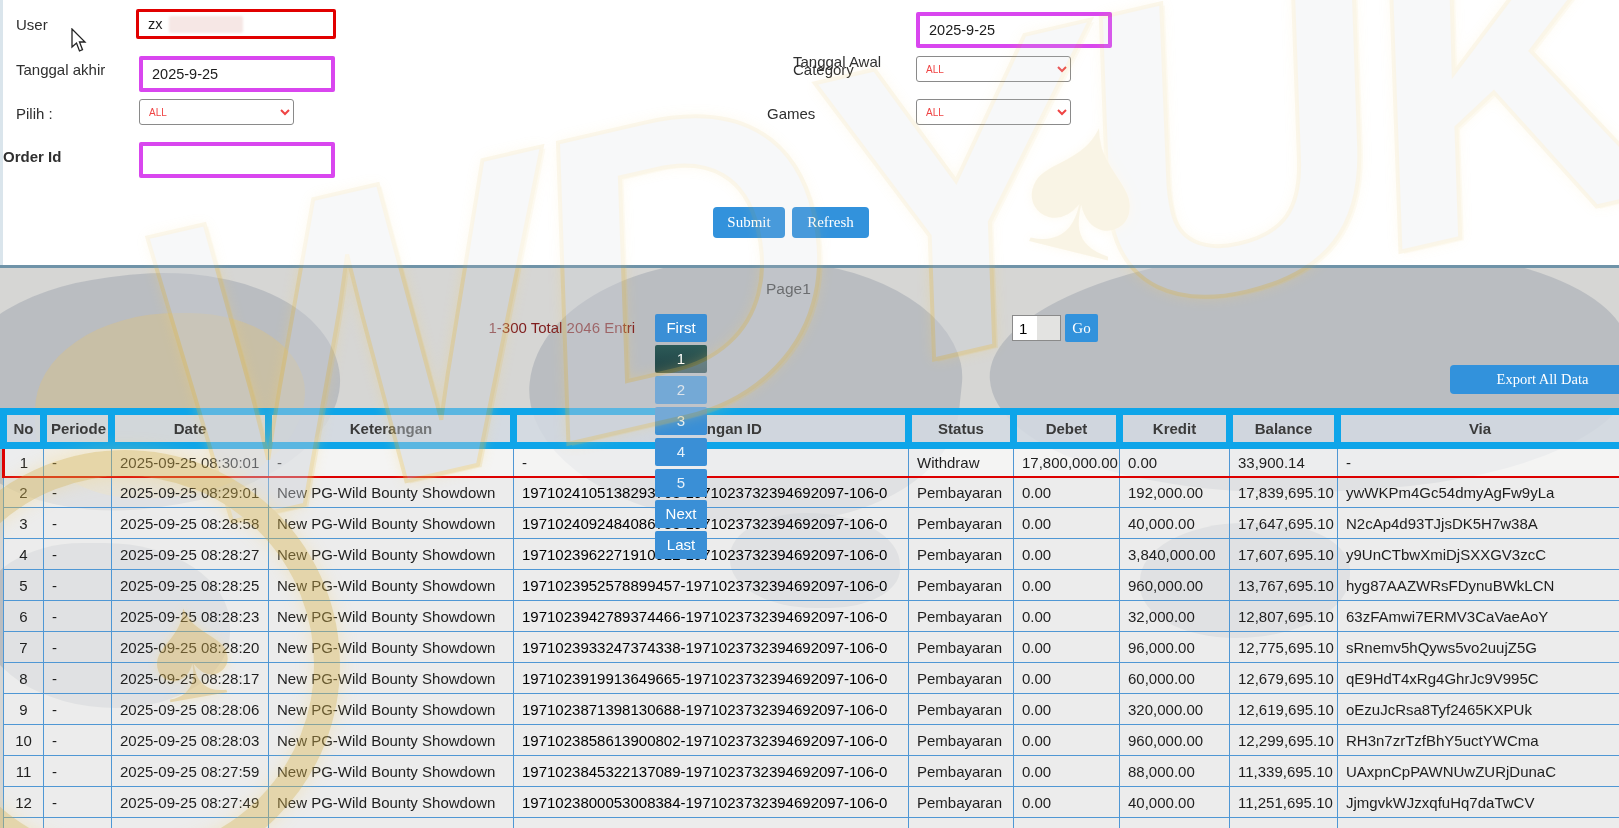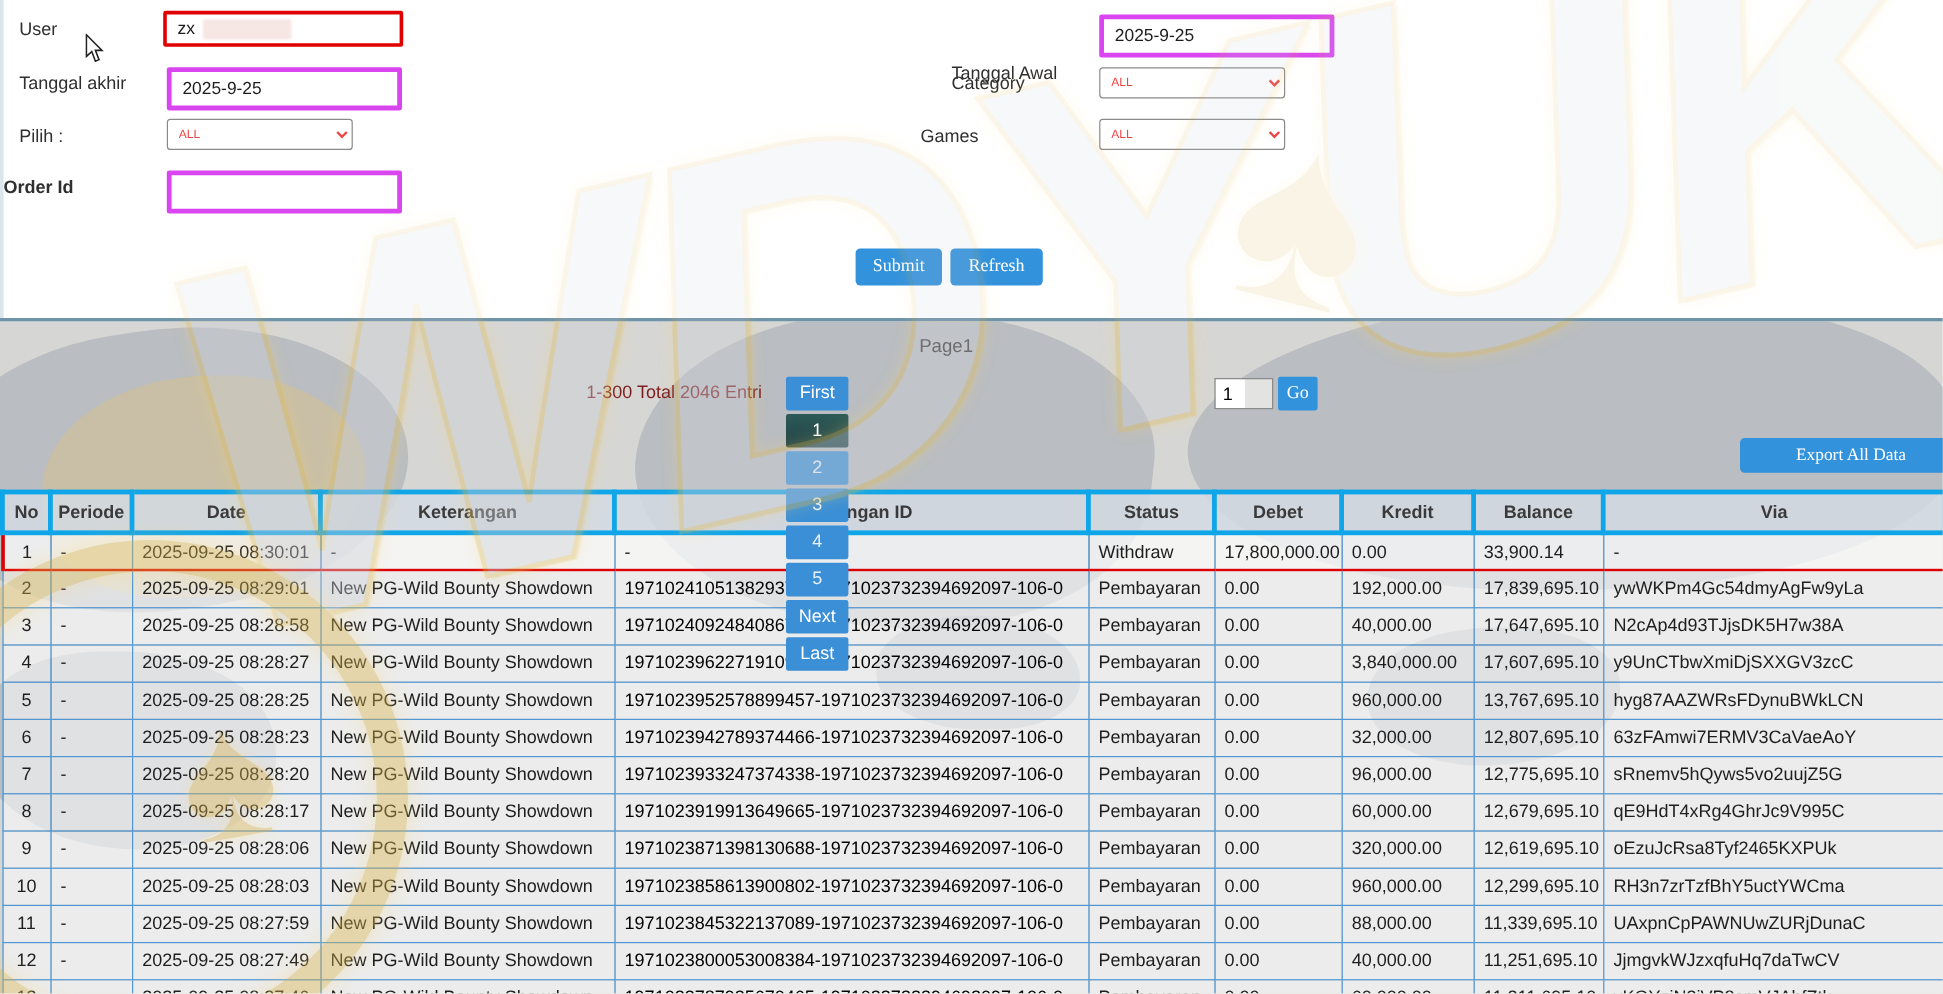--- a/index.html
+++ b/index.html
@@ -73,21 +73,21 @@
     background:linear-gradient(90deg,#ffffff 0 52%,#e3e3e1 52% 100%);
     font-size:15px; padding:0 6px; z-index:6; font-family:"Liberation Sans",sans-serif; }
   .go-btn { position:absolute; left:1065px; top:46px; width:33px; height:28px; border-radius:2px; z-index:6; }
   .export-btn { position:absolute; left:1450px; top:97px; width:185px; height:29px; border-radius:4px;
     font-size:14.5px; z-index:6; }
 
   
   table.ledger { position:absolute; left:0; top:140px; width:1619px; table-layout:fixed;
     border-collapse:collapse; z-index:4; }
   table.ledger th { height:34px; background:rgba(211,218,227,.85); font-size:15px; font-weight:bold;
-    color:#3a3a3a; border:4px solid #0ea5e9; text-align:center; padding:0 4px; }
+    color:#3a3a3a; border:7px solid #0ea5e9; text-align:center; padding:0 4px; }
   table.ledger td { height:31px; background:rgba(255,255,255,.55); font-size:15px; color:#1e1e1e;
     border:1px solid #4f97d4; padding:0 8px; white-space:nowrap; overflow:hidden; }
   table.ledger td.c-no { text-align:center; padding:0 2px; }
   tr.highlight td { border-top:3px solid #dd0000; border-bottom:2px solid #dd0000; background:rgba(255,255,255,.72); }
   tr.highlight td:first-child { border-left:3px solid #dd0000; }
   tr.highlight td:last-child { border-right:3px solid #dd0000; }
   td.neg { color:#e60000; }
   a.link { color:#000000; text-decoration:none; }
 </style>
 </head>

